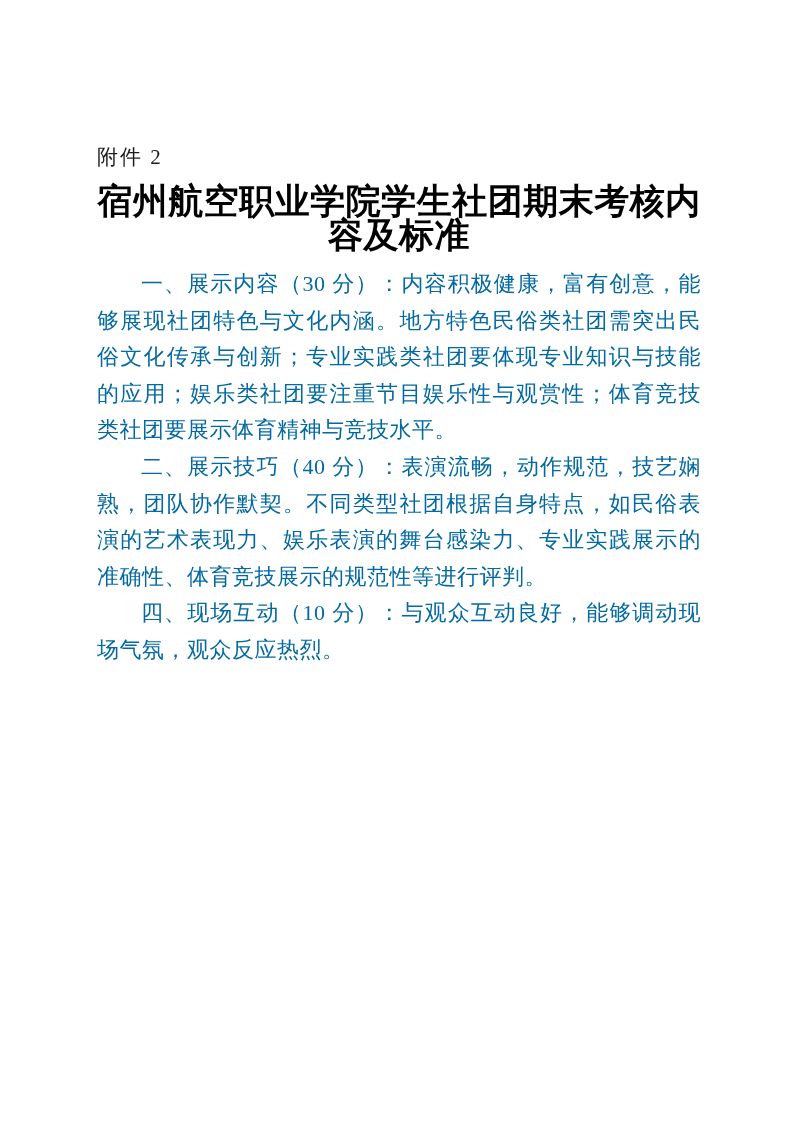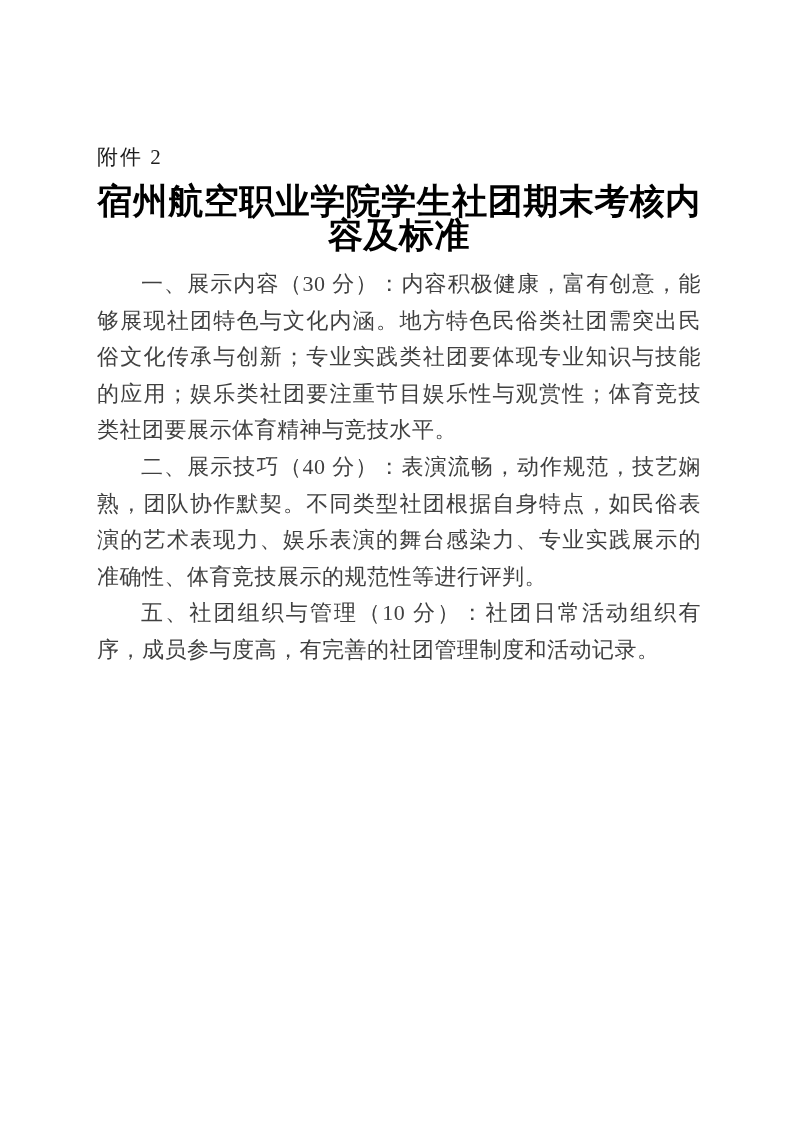--- a/index.html
+++ b/index.html
@@ -37,32 +37,32 @@
     color: #000000;
     letter-spacing: 0.5px;
   }
   .doc-body {
     margin-top: 13px;
   }
   .doc-body p {
     margin: 0;
     font-size: 22px;
     line-height: 36.6px;
-    color: #404040;
+    color: #0369a1;
     text-align: justify;
     text-indent: 2em;
     letter-spacing: 0.5px;
   }
 </style>
 </head>
 <body>
 
 <div class="page">
   <div class="content">
     <div class="attachment-label">附件 2</div>
     <h1 class="doc-title">宿州航空职业学院学生社团期末考核内容及标准</h1>
     <div class="doc-body">
       <p>一、展示内容（30 分）：内容积极健康，富有创意，能够展现社团特色与文化内涵。地方特色民俗类社团需突出民俗文化传承与创新；专业实践类社团要体现专业知识与技能的应用；娱乐类社团要注重节目娱乐性与观赏性；体育竞技类社团要展示体育精神与竞技水平。</p>
       <p>二、展示技巧（40 分）：表演流畅，动作规范，技艺娴熟，团队协作默契。不同类型社团根据自身特点，如民俗表演的艺术表现力、娱乐表演的舞台感染力、专业实践展示的准确性、体育竞技展示的规范性等进行评判。</p>
-      <p>五、社团组织与管理（10 分）：社团日常活动组织有序，成员参与度高，有完善的社团管理制度和活动记录。</p>
+      <p>四、现场互动（10 分）：与观众互动良好，能够调动现场气氛，观众反应热烈。</p>
     </div>
   </div>
 </div>
 
 </body></html>

